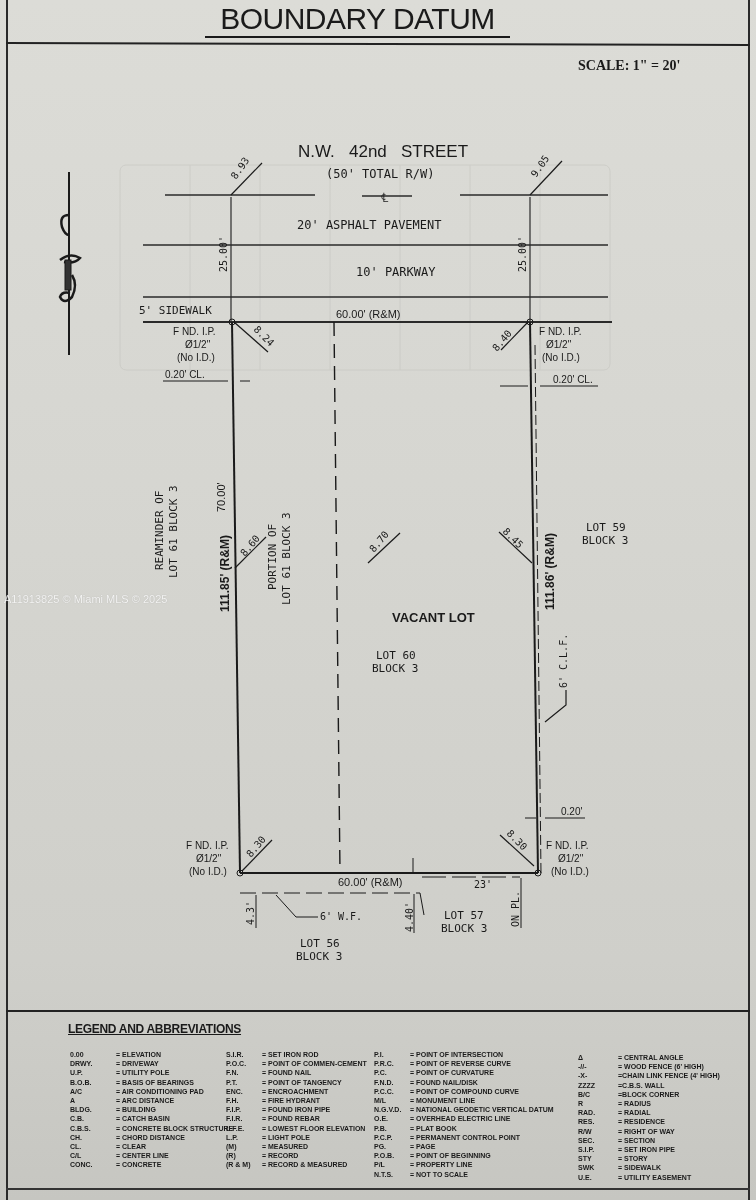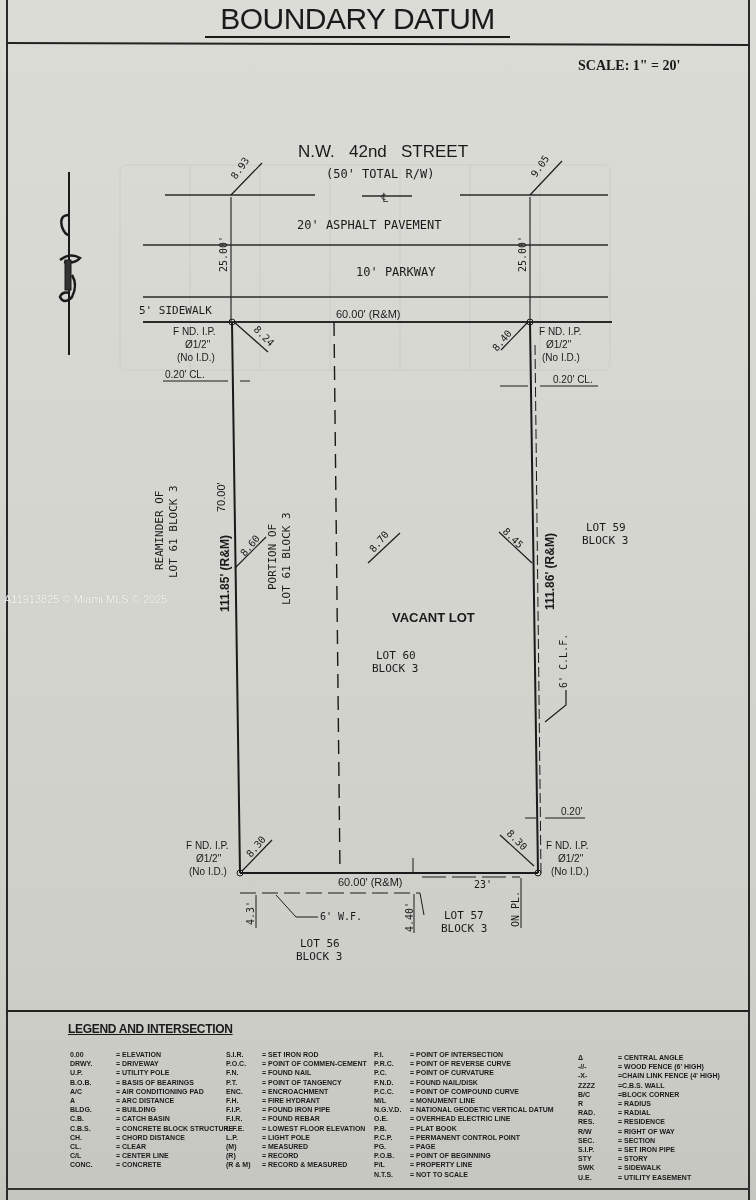--- a/index.html
+++ b/index.html
@@ -190,21 +190,21 @@
   <line x1="521" y1="878" x2="521" y2="928" stroke="#1a1a1a"></line>
   <text class="lbl" font-size="11" x="444" y="919">LOT 57</text>
   <text class="lbl" font-size="11" x="441" y="932">BLOCK 3</text>
   <text class="lbl" font-size="11" x="300" y="947">LOT 56</text>
   <text class="lbl" font-size="11" x="296" y="960">BLOCK 3</text>
 </svg>
 
 <div class="watermark">A11913825 © Miami MLS © 2025</div>
 
 <div class="legend-rule"></div>
-<div class="legend-title">LEGEND AND INTERSECTION</div>
+<div class="legend-title">LEGEND AND ABBREVIATIONS</div>
 
 <div class="legend-col" style="left:70px;">
   <div class="legend-row">
       <span class="abbr" style="width:46px">0.00</span>
       <span class="def">= ELEVATION</span>
     </div>
   <div class="legend-row">
       <span class="abbr" style="width:46px">DRWY.</span>
       <span class="def">= DRIVEWAY</span>
     </div>

